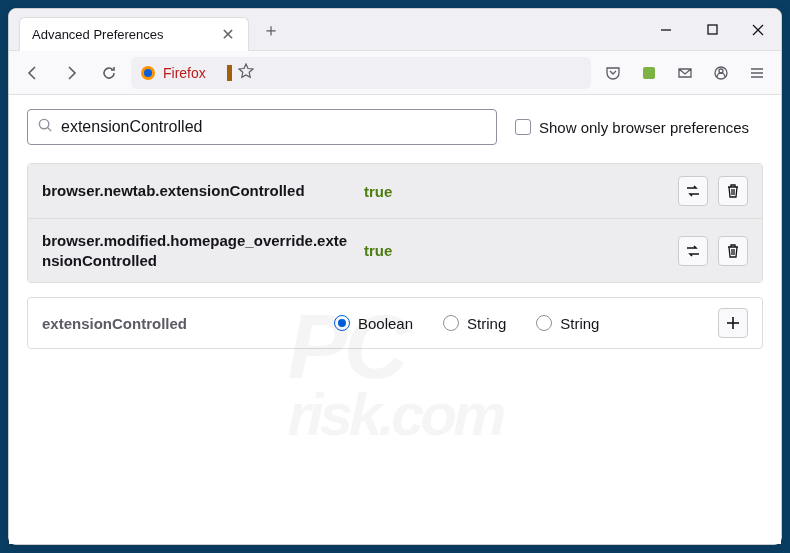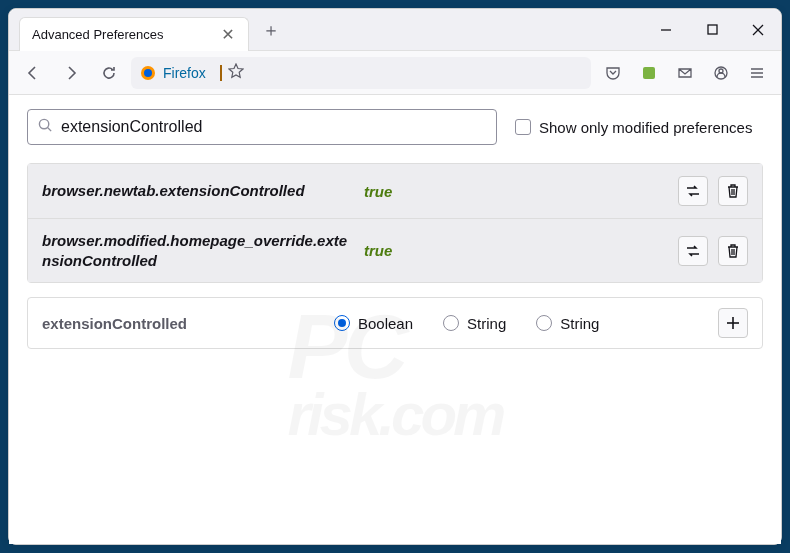--- a/index.html
+++ b/index.html
@@ -9,32 +9,32 @@
 .tab { display: flex; align-items: center; background: #fff; border-radius: 6px 6px 0 0; height: 34px; margin-left: 10px; margin-top: 8px; padding: 0 12px; min-width: 230px; gap: 50px; border: 1px solid #ddd; border-bottom: none; }
 .tab-title { font-size: 13px; color: #15141a; flex: 1; }
 .tab-close { width: 16px; height: 16px; display: flex; align-items: center; justify-content: center; cursor: pointer; color: #666; font-size: 16px; }
 .newtab { width: 28px; height: 28px; display: flex; align-items: center; justify-content: center; margin-left: 8px; color: #5b5b66; font-size: 18px; cursor: pointer; }
 .winctrl { margin-left: auto; display: flex; gap: 0; }
 .winbtn { width: 46px; height: 42px; display: flex; align-items: center; justify-content: center; cursor: pointer; }
 .toolbar { display: flex; align-items: center; height: 44px; padding: 0 8px; gap: 6px; background: #f9f9fb; border-bottom: 1px solid #e0e0e0; }
 .navbtn { width: 32px; height: 32px; display: flex; align-items: center; justify-content: center; border-radius: 4px; cursor: pointer; color: #5b5b66; }
 .addrbar { flex: 1; display: flex; align-items: center; height: 32px; background: #f0f0f4; border-radius: 6px; padding: 0 8px; gap: 6px; }
 .addr-icon { width: 18px; height: 18px; display: flex; align-items: center; justify-content: center; }
-.addr-label { font-size: 14px; color: #0369a1; padding-right: 14px; border-right: 2px solid #a16207; }
+.addr-label { font-size: 14px; color: #b91c1c; padding-right: 21px; border-right: 5px solid #a16207; }
 .addr-url { font-size: 14px; color: #15141a; flex: 1; }
 .addr-star { color: #5b5b66; }
 .tbicons { display: flex; gap: 4px; }
 .tbicon { width: 32px; height: 32px; display: flex; align-items: center; justify-content: center; cursor: pointer; color: #5b5b66; border-radius: 4px; }
 .content { flex: 1; background: #fff; padding: 14px 18px; position: relative; }
 .searchrow { display: flex; align-items: center; gap: 18px; margin-bottom: 18px; }
 .searchbox { flex: 0 0 470px; display: flex; align-items: center; border: 1px solid #8f8f9d; border-radius: 4px; height: 36px; padding: 0 10px; gap: 8px; }
 .searchbox input { border: none; outline: none; font-size: 16px; flex: 1; color: #15141a; }
 .cbx { display: flex; align-items: center; gap: 8px; font-size: 15px; color: #15141a; }
 .cbx-box { width: 16px; height: 16px; border: 1px solid #8f8f9d; border-radius: 3px; }
-.prefs { border: 1px solid #ddd; border-radius: 4px; font-style: italic; }
+.prefs { border: 1px solid #ddd; border-radius: 4px; }
 .prefrow { display: flex; align-items: center; padding: 12px 14px; gap: 12px; }
 .prefrow.modified { background: #ededf0; font-weight: 700; }
 .prefrow + .prefrow { border-top: 1px solid #ddd; }
 .prefname { width: 310px; font-size: 15px; color: #15141a; word-break: break-all; line-height: 1.3; }
 .prefval { font-size: 15px; color: #4d7c0f; flex: 1; }
 .prefactions { display: flex; gap: 10px; }
 .iconbtn { width: 30px; height: 30px; display: flex; align-items: center; justify-content: center; border: 1px solid #ccc; border-radius: 4px; background: #f9f9fb; cursor: pointer; }
 .newpref { border: 1px solid #ddd; border-radius: 4px; margin-top: 14px; display: flex; align-items: center; padding: 10px 14px; gap: 12px; }
 .newname { width: 280px; font-size: 15px; color: #5b5b66; font-weight: 600; }
 .radios { display: flex; gap: 30px; align-items: center; flex: 1; }
@@ -142,21 +142,21 @@
     <div class="searchrow">
       <div class="searchbox">
         <span><svg width="15" height="15" viewBox="0 0 16 16">
               <circle cx="6.5" cy="6.5" r="5" fill="none" stroke="#8f8f9d" stroke-width="1.5"></circle>
               <line x1="10.5" y1="10.5" x2="14" y2="14" stroke="#8f8f9d" stroke-width="1.5"></line>
             </svg></span>
         <input type="text" value="extensionControlled" style="">
       </div>
       <label class="cbx">
         <span class="cbx-box"></span>
-        <span>Show only modified preferences</span>
+        <span>Show only browser preferences</span>
       </label>
     </div>
 
     <div class="prefs">
       <div class="prefrow modified">
         <div class="prefname">browser.newtab.extensionControlled</div>
         <div class="prefval">true</div>
         <div class="prefactions">
           <div class="iconbtn">
               <svg width="16" height="16" viewBox="0 0 16 16">

